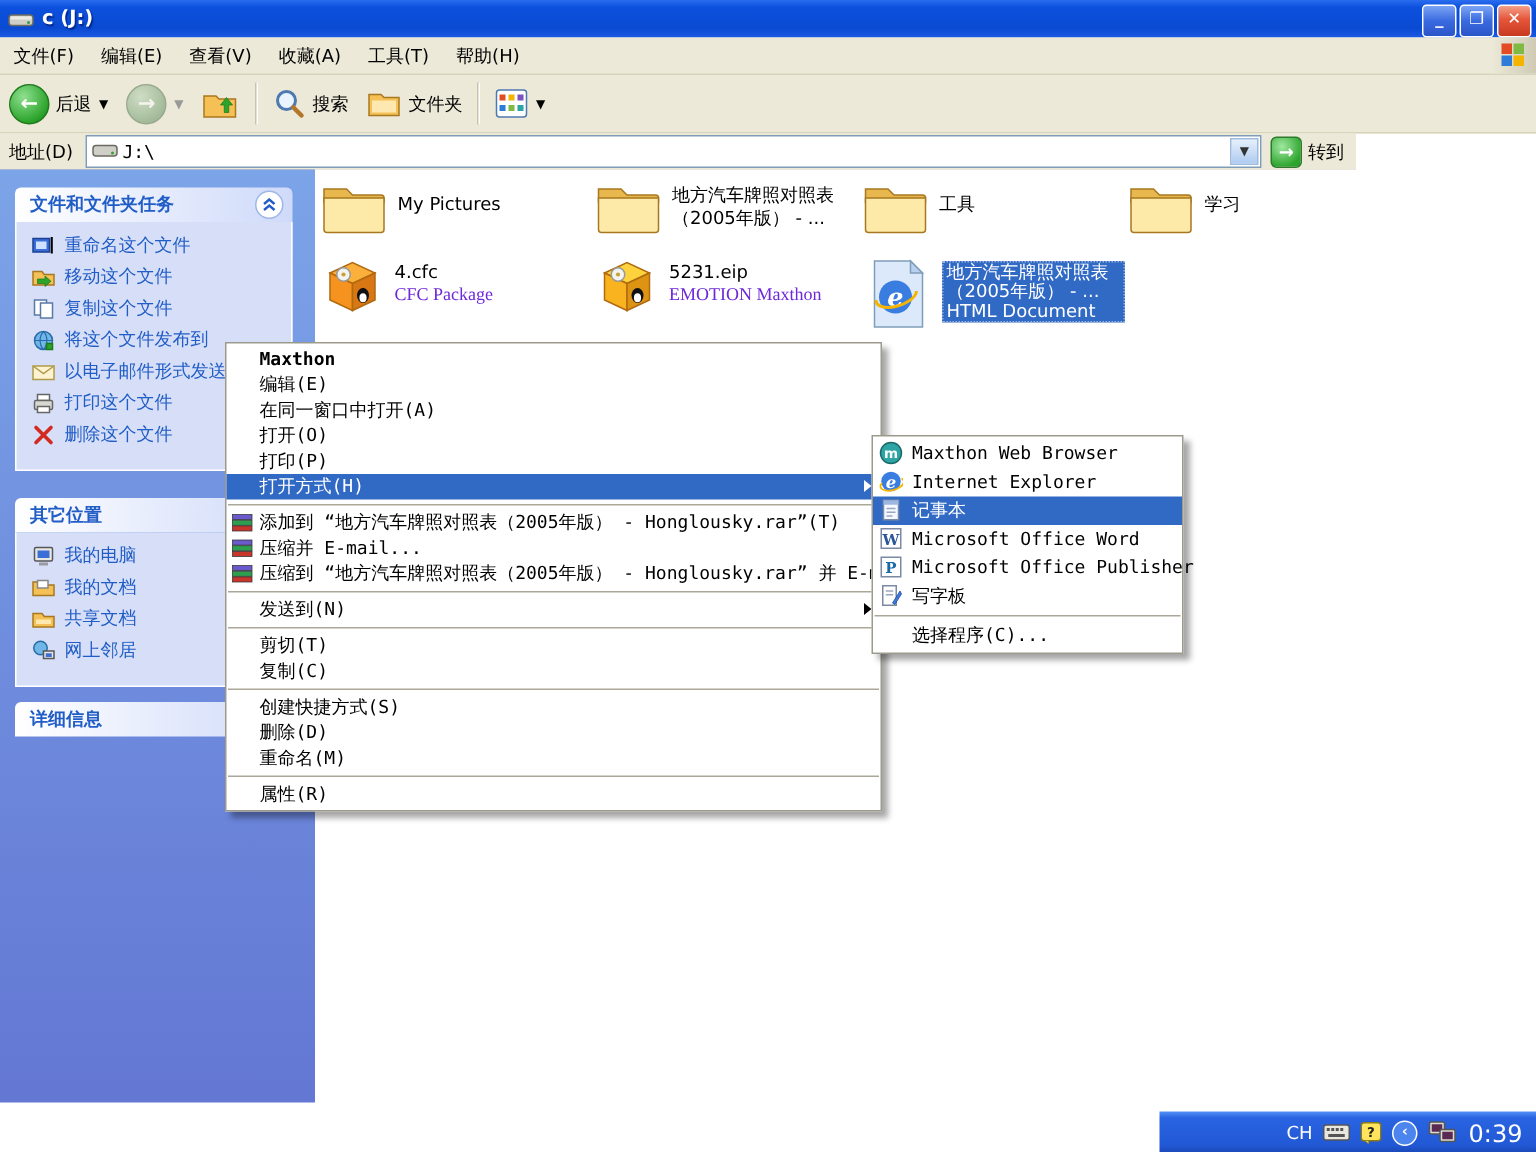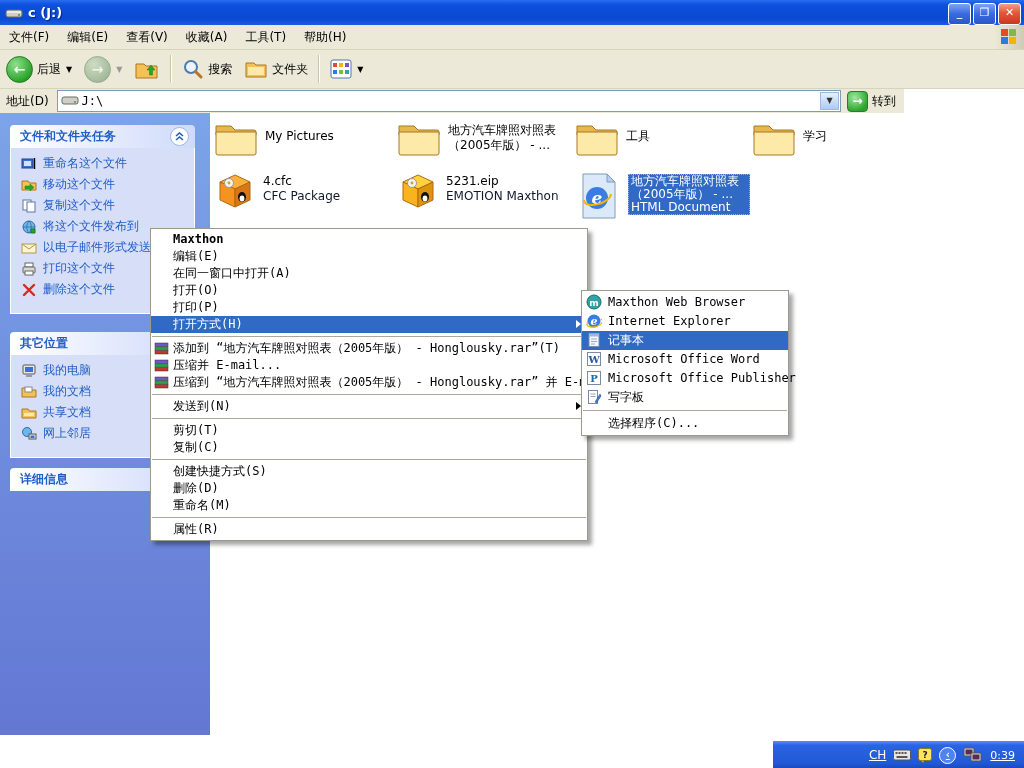--- a/index.html
+++ b/index.html
@@ -65,21 +65,21 @@
   .chev{width:17px;height:17px;border-radius:50%;background:#fff;border:1px solid #9db7e8;
     display:flex;align-items:center;justify-content:center;}
   .task-row{display:flex;align-items:flex-start;gap:6px;color:#215dc6;margin-bottom:5px;line-height:15px;}
   .task-row .ticon{flex:0 0 16px;height:16px;}
 
   
   .filearea{position:absolute;left:210px;top:113px;width:814px;height:622px;background:#fff;}
   .tile{position:absolute;display:flex;gap:7px;}
   .tile .labels{padding-top:9px;line-height:15px;color:#000;}
   .tile .labels.two{padding-top:3px;}
-  .tile .type{color:#0f172a;}
+  .tile .type{color:#6d28d9;font-family:Liberation Serif, serif;}
   .sel-label{background:#316ac5;color:#fff;border:1px dotted #9ab0dd;
     padding:0 2px;line-height:13px;font-size:12px;margin-top:2px;width:116px;}
 
   
   .ctx{position:absolute;left:150px;top:200px;width:436px;background:#fff;
     border:1px solid #9c9a8c;box-shadow:4px 4px 4px rgba(0,0,0,.35);padding:2px 0;z-index:10;
     font-family:"DejaVu Sans Mono","DejaVu Sans",monospace;margin-top:28px;}
   .cm-item{position:relative;height:17px;line-height:17px;padding-left:22px;color:#000;white-space:nowrap;}
   .cm-item.bold{font-weight:bold;}
   .cm-item.hl{background:#316ac5;color:#fff;}
@@ -93,24 +93,24 @@
     border:1px solid #9c9a8c;box-shadow:4px 4px 4px rgba(0,0,0,.35);padding:2px 0;z-index:11;
     font-family:"DejaVu Sans Mono","DejaVu Sans",monospace;}
   .sm-item{position:relative;height:19px;line-height:19px;padding-left:26px;color:#000;white-space:nowrap;}
   .sm-item.hl{background:#316ac5;color:#fff;}
   .sm-icon{position:absolute;left:4px;top:1px;width:16px;height:16px;}
 
   
   .taskbar{position:absolute;left:773px;top:741px;width:251px;height:28px;
     background:linear-gradient(180deg,#5491f6 0%,#2a64e2 15%,#2158d5 80%,#1a47b5 100%);
     display:flex;align-items:center;justify-content:flex-end;gap:7px;padding-right:9px;box-sizing:border-box;
-    color:#fff;text-decoration:underline;}
+    color:#fff;}
   .tray-chev{width:15px;height:15px;border-radius:50%;background:#4d85ee;border:1px solid #fff;
     color:#fff;font-size:10px;line-height:13px;text-align:center;font-weight:bold;}
-  .tb-time{font-size:11px;}
+  .tb-time{font-size:16px;}
   svg{display:block;}
 </style>
 </head>
 <body>
 
 <div class="titlebar">
   <svg class="drive" width="18" height="14" viewBox="0 0 18 14" style="margin-left:5px">
     <rect x="1" y="4" width="16" height="7" rx="2" fill="#cfcfc7" stroke="#6a6a60"></rect>
     <rect x="2" y="5" width="14" height="2" fill="#ebebe4"></rect>
     <circle cx="14" cy="9" r="1" fill="#3c9e3c"></circle>

